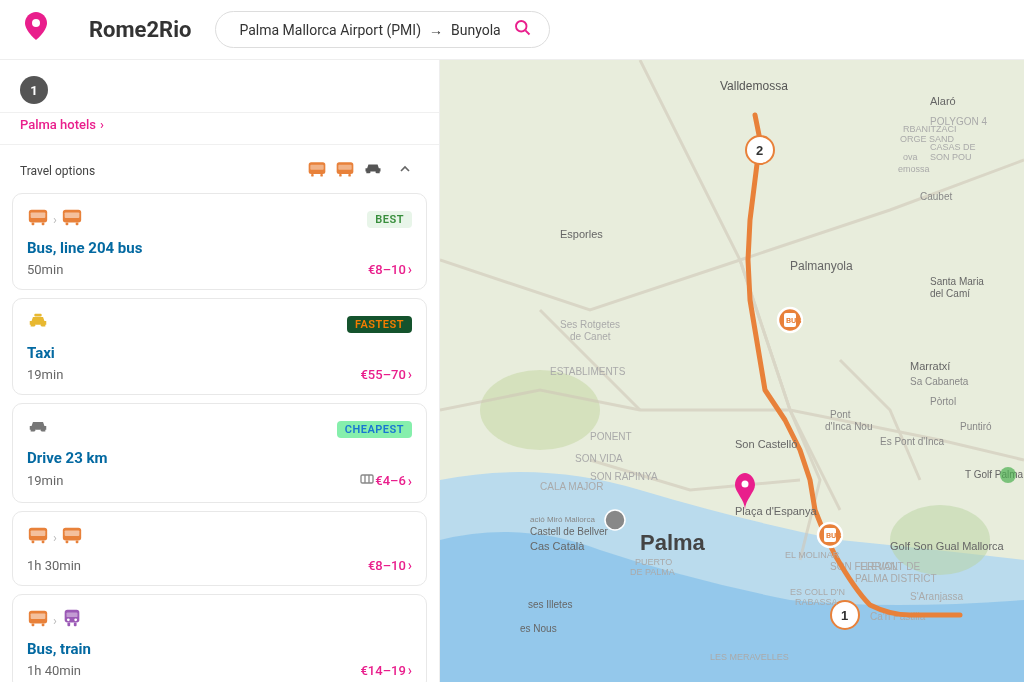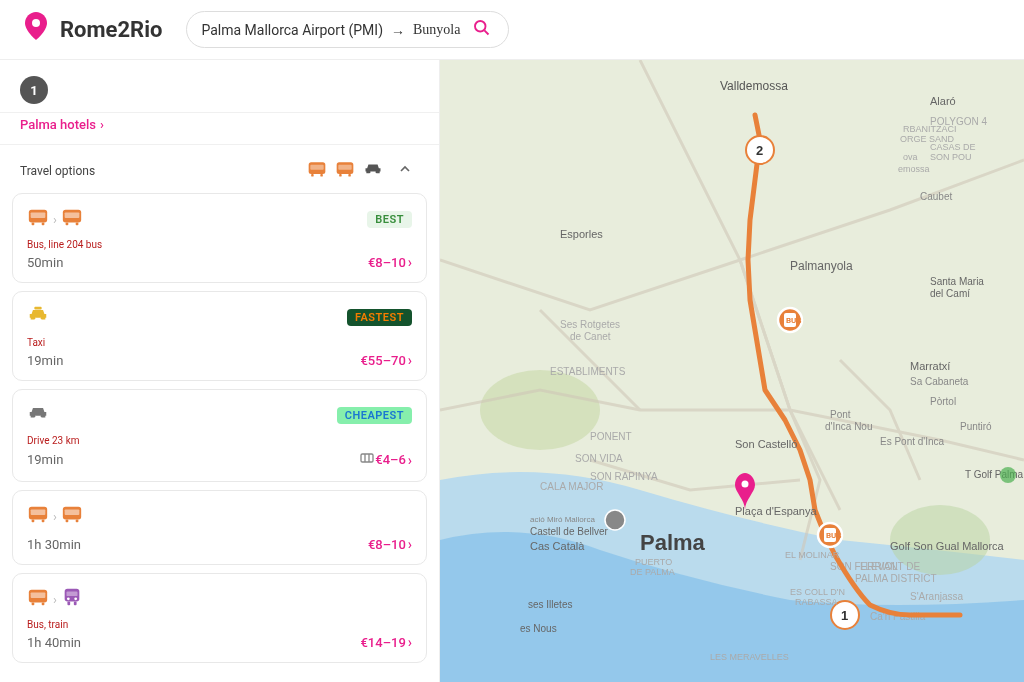--- a/index.html
+++ b/index.html
@@ -7,21 +7,21 @@
 
     
     .header {
       display: flex; align-items: center; padding: 8px 20px; height: 60px;
       border-bottom: 1px solid #eee; background: #fff; flex-shrink: 0;
     }
     .logo {
       display: flex; align-items: center; gap: 8px; margin-right: 24px;
     }
     .logo-icon { color: #e91e8c; font-size: 28px; }
-    .logo-text { font-size: 22px; font-weight: 700; color: #333; }
+    .logo-text { font-size: 22px; font-weight: 700; color: #333; margin-left: 29px; }
     .search-bar {
       display: flex; align-items: center; background: #fff;
       border: 1.5px solid #ddd; border-radius: 24px; padding: 6px 14px;
       gap: 8px; min-width: 280px;
     }
     .search-bar span { color: #333; font-size: 14px; }
     .search-arrow { color: #999; font-size: 14px; }
     .search-icon-btn {
       background: none; border: none; cursor: pointer; color: #e91e8c; font-size: 18px; padding: 0 4px;
     }
@@ -82,21 +82,21 @@
     .r-icon.car { color: #666; }
     .r-icon.train { color: #9b59b6; }
     .badge {
       font-size: 11px; font-weight: 600; padding: 2px 8px; border-radius: 4px;
       letter-spacing: 0.5px;
     }
     .badge-best { background: #e8f5e9; color: #388e3c; }
     .badge-fastest { background: #14532d; color: #f57c00; }
     .badge-cheapest { background: #86efac; color: #1976d2; }
 
-    .route-name { font-size: 10px; font-weight: 400; color: #b91c1c; margin-bottom: 4px; }
+    .route-name { font-size: 15px; font-weight: 700; color: #0369a1; margin-bottom: 4px; }
     .route-bottom { display: flex; align-items: center; justify-content: space-between; }
     .route-time { font-size: 13px; color: #666; }
     .route-price {
       font-size: 13px; color: #e91e8c; font-weight: 500;
       display: flex; align-items: center; gap: 2px;
     }
     .route-price .price-arrow { font-size: 14px; }
     .toll-icon { font-size: 14px; color: #888; }
 
     
@@ -113,23 +113,23 @@
   <div class="logo">
     <span class="logo-icon">
       <svg width="32" height="32" viewBox="0 0 32 32">
         <path d="M16 2C10 2 5 7 5 13c0 8 11 17 11 17s11-9 11-17c0-6-5-11-11-11z" fill="#e91e8c"></path>
         <circle cx="16" cy="13" r="4" fill="#fff"></circle>
       </svg>
     </span>
     <span class="logo-text">Rome2Rio</span>
   </div>
   <div class="search-bar">
-    <span style="color:#333;font-size:14px;">Palma Mallorca Airport (PMI)</span>
+    <span style="color:#333;font-size:14px;margin-left:9px;">Palma Mallorca Airport (PMI)</span>
     <span class="search-arrow">→</span>
-    <span style="color:#333;font-size:14px;font-family:Liberation Serif, serif;">Bunyola</span>
+    <span style="color:#333;font-size:14px;">Bunyola</span>
     <button class="search-icon-btn">
       <svg width="18" height="18" viewBox="0 0 24 24" fill="none" stroke="#e91e8c" stroke-width="2.5">
         <circle cx="11" cy="11" r="7"></circle>
           <line x1="16.5" y1="16.5" x2="22" y2="22"></line>
       </svg>
     </button>
   </div>
 </div>
 
 <div class="main">

